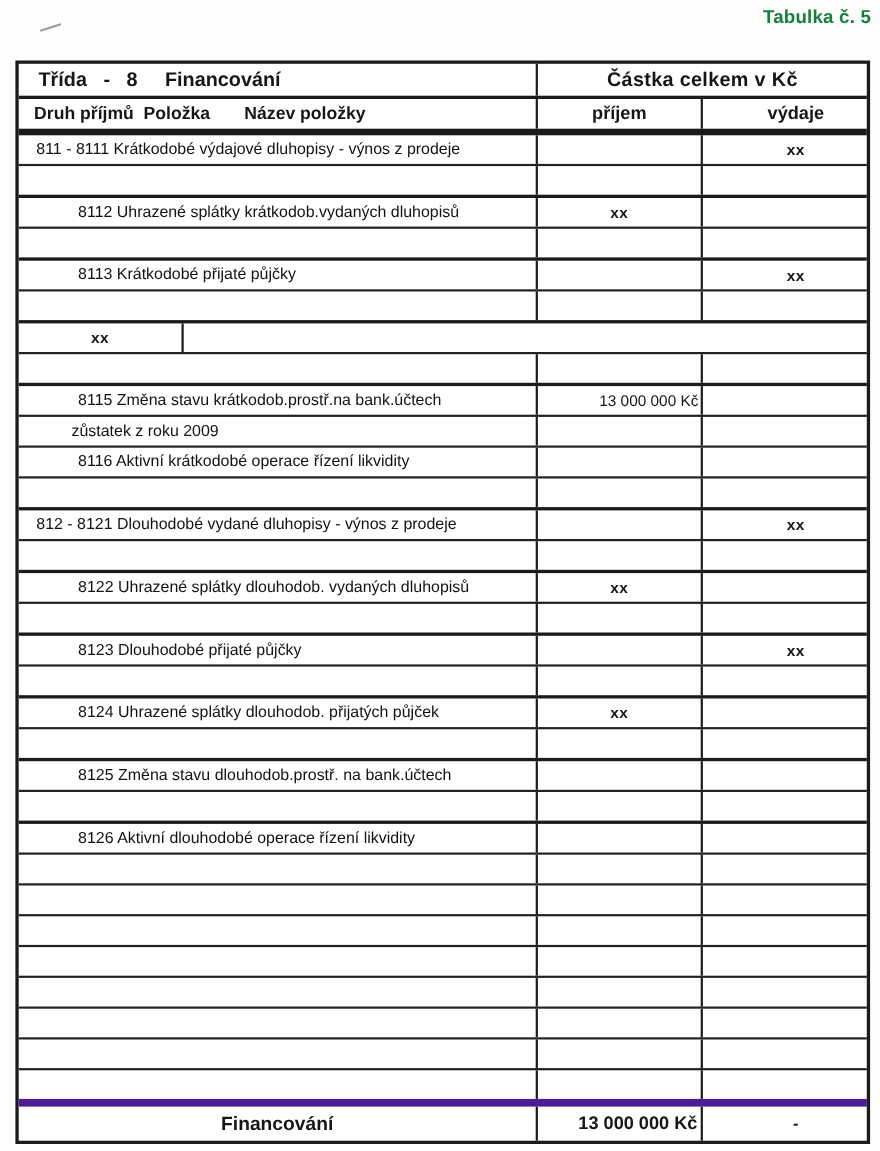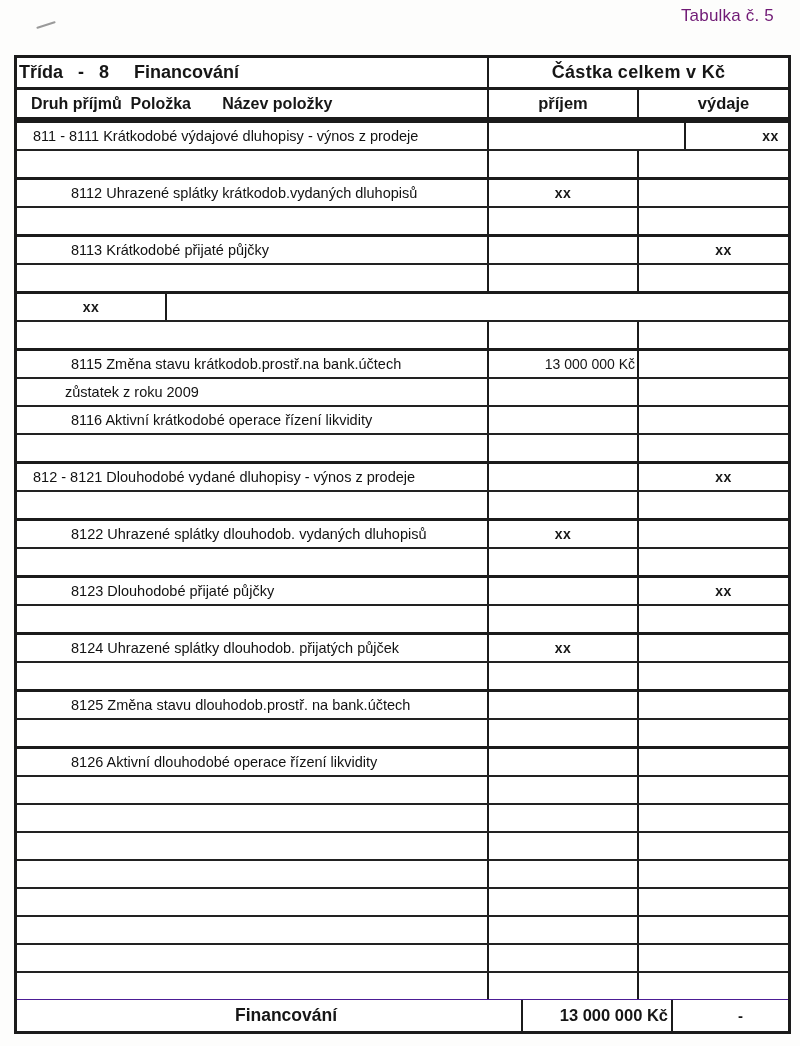--- a/index.html
+++ b/index.html
@@ -6,24 +6,24 @@
   body{
     width:800px;height:1046px;
     background:#fdfdfc;
     font-family:"Liberation Sans", sans-serif;
     color:#161616;
     position:relative;
     overflow:hidden;
   }
   .page-label{
     position:absolute;
-    top:6px;right:26px;
-    font-size:17px;font-weight:400;
+    top:6px;right:8px;
+    font-size:17px;font-weight:700;
     letter-spacing:0.2px;
-    color:#701a75;
+    color:#15803d;
   }
   .pen-mark{
     position:absolute;
     left:36px;top:24px;
     width:20px;height:2px;
     background:#9a9a9a;
     transform:rotate(-18deg);
     border-radius:2px;
   }
   .doc-table{
@@ -39,39 +39,39 @@
     display:flex;align-items:center;
     overflow:hidden;white-space:nowrap;
   }
   
   .c1{flex:0 0 472px;border-right:2px solid #1b1b1b;}
   .c2{flex:0 0 150px;border-right:2px solid #1b1b1b;justify-content:center;}
   .c3{flex:1 1 auto;justify-content:center;margin-left:20px;}
   
   .hrow1{height:29px;border-bottom:3px solid #1b1b1b;}
   .hrow1 .cell{font-weight:700;font-size:18px;}
-  .hrow1 .c1{padding-left:2px;white-space:pre;}
+  .hrow1 .c1{padding-left:18px;white-space:pre;}
   .hrow1 .amount{flex:1 1 auto;justify-content:center;letter-spacing:0.3px;}
   .hrow2{height:27px;border-bottom:3px solid #1b1b1b;}
   .hrow2 .cell{font-weight:700;}
   .hrow2 .c1{padding-left:14px;font-size:16px;white-space:pre;}
   .hrow2 .c2,.hrow2 .c3{font-size:16.5px;}
   
   .t-row.body{height:26px;border-top:2px solid #222;}
-  .t-row.body:first-child{border-top:none;gap:47px;}
+  .t-row.body:first-child{border-top:none;}
   .t-row.body.group{border-top:3px solid #1b1b1b;}
   .t-row.body .c1{font-size:14.5px;color:#121212;}
   .ind-1{padding-left:16px;}
   .ind-2{padding-left:54px;}
   .ind-3{padding-left:48px;}
   .t-row.body .c2,.t-row.body .c3{font-size:14px;}
   .cell.xx{font-weight:700;letter-spacing:0.5px;}
   .cell.num-right{justify-content:flex-end;padding-right:2px;font-size:15px;}
   
-  .frow{height:31px;border-top:1px solid #4c1d95;padding-left:34px;}
+  .frow{height:31px;border-top:7px solid #4c1d95;}
   .frow .c1{justify-content:center;font-weight:700;font-size:17.5px;}
   .frow .c2{justify-content:flex-end;padding-right:3px;font-weight:700;font-size:16.5px;}
   .frow .c3{font-weight:700;font-size:15px;}
 </style>
 </head>
 <body>
 
 <div class="page-label">Tabulka č. 5</div>
 <div class="pen-mark"></div>
 

